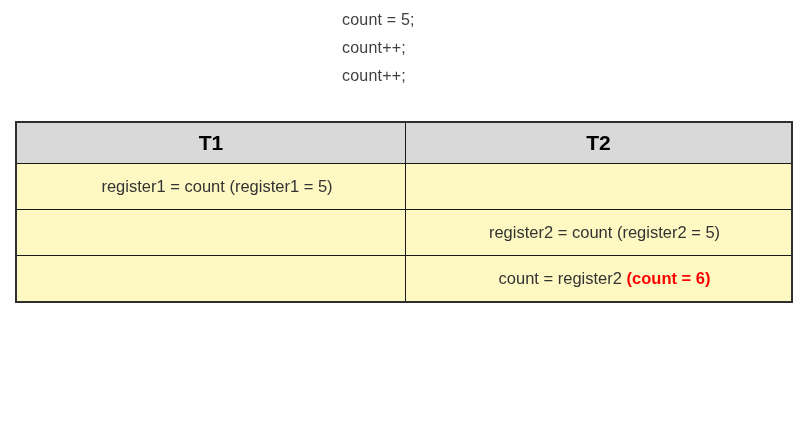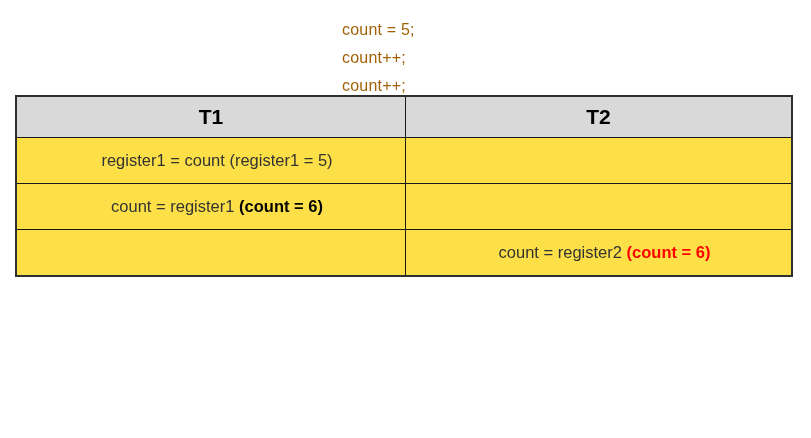--- a/index.html
+++ b/index.html
@@ -13,30 +13,30 @@
   }
   .canvas {
     position: relative;
     width: 811px;
     height: 438px;
     background: #ffffff;
   }
   .code-block {
     position: absolute;
     left: 342px;
-    top: 16px;
+    top: 6px;
     font-size: 16px;
     line-height: 28px;
-    color: #a16207;
+    color: #404040;
     letter-spacing: 0.2px;
   }
   table.exec-table {
     position: absolute;
     left: 15px;
-    top: 95px;
+    top: 121px;
     width: 778px;
     border-collapse: collapse;
     table-layout: fixed;
     border: 2px solid #2f2f2f;
   }
   table.exec-table th,
   table.exec-table td {
     border: 1px solid #1a1a1a;
     text-align: center;
     vertical-align: middle;
@@ -48,21 +48,21 @@
     background: #d9d9d9;
     color: #000000;
     font-size: 21px;
     font-weight: 700;
     height: 40px;
   }
   table.exec-table td {
     height: 45px;
     font-size: 16.5px;
     color: #333333;
-    background: #fde047;
+    background: #fef9c3;
     padding-left: 16px;
   }
   .seg-bold {
     font-weight: 700;
     color: #000000;
   }
   .seg-red {
     font-weight: 700;
     color: #ff0000;
   }
@@ -88,22 +88,22 @@
         <th>T1</th>
         <th>T2</th>
       </tr>
     </thead>
     <tbody>
       <tr>
         <td><span>register1 = count (register1 = 5)</span></td>
         <td><span></span></td>
       </tr>
       <tr>
-        <td><span>count = register1 </span><span class="seg-bold">(count = 6)</span></td>
         <td><span></span></td>
+        <td><span>register2 = count (register2 = 5)</span></td>
       </tr>
       <tr>
         <td><span></span></td>
         <td><span>count = register2 </span><span class="seg-red">(count = 6)</span></td>
       </tr>
     </tbody>
   </table>
 
 </div>
 

